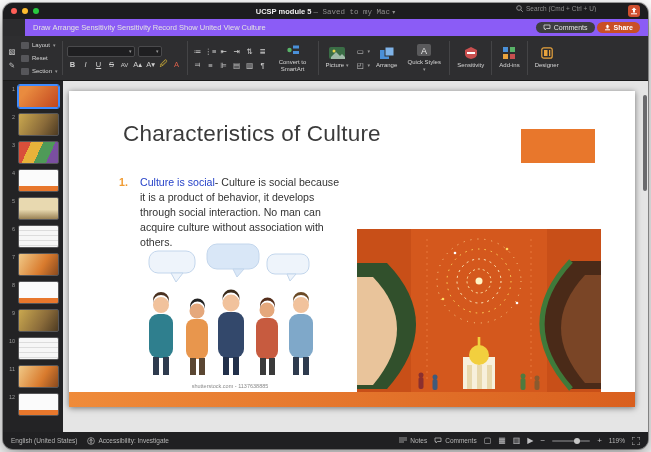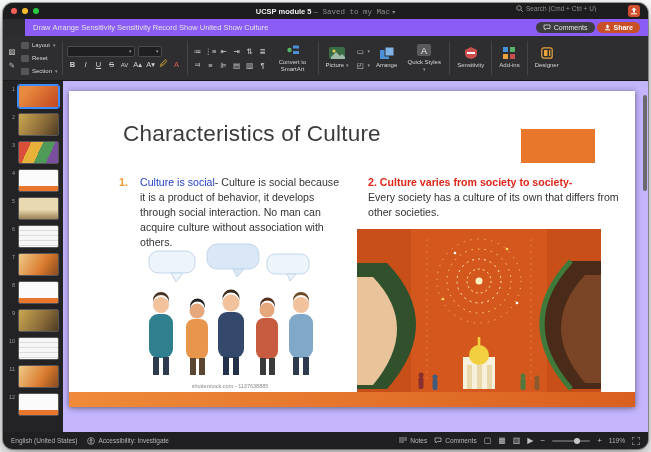--- a/index.html
+++ b/index.html
@@ -60,21 +60,21 @@
   .thumb { width:41px; height:23px; border-radius:2px; border:1px solid #565658; flex:none; }
   .thumb.selected { outline:1.5px solid #3f8cff; border-color:#3f8cff; }
   .tvA{background:linear-gradient(130deg,#e98b3f 20%,#c2461f);}
   .tvB{background:linear-gradient(120deg,#caa84f,#8a6b3a 60%,#4e3b22);}
   .tvC{background:linear-gradient(115deg,#d94f3a 0 25%,#e8b23a 25% 50%,#4f9a58 50% 75%,#7a4fa0 75%);}
   .tvD{background:linear-gradient(#fbfbfb 76%, #e8772c 76%);}
   .tvE{background:linear-gradient(180deg,#e8d9b0 55%,#9a8255);}
   .tvF{background:repeating-linear-gradient(180deg,#f6f6f6 0 4px,#dcdcdc 4px 5px);}
   .tvG{background:linear-gradient(120deg,#f0c987,#d97b2e 60%,#8a4a1e);}
 
-  .canvas { flex:1; position:relative; background:#c4b5fd; }
+  .canvas { flex:1; position:relative; background:#e5e5e5; }
   .slide { position:absolute; left:6px; top:10px; width:566px; height:316px; background:#fff;
     box-shadow:0 1px 6px rgba(0,0,0,.5); overflow:hidden; }
   .vscroll { position:absolute; right:1px; top:12px; width:5px; height:300px; }
   .vthumb { position:absolute; right:0; top:2px; width:4px; height:96px; background:#6a6a6d; border-radius:3px; }
 
   
   .slide-title { position:absolute; left:54px; top:30px; font-size:22.5px; color:#3b3b3b;
     font-weight:400; letter-spacing:.2px; }
   .corner-rect { position:absolute; left:452px; top:38px; width:74px; height:34px; background:#e8772c; }
   .point { position:absolute; font-size:10.6px; line-height:15px; color:#333; }
@@ -131,21 +131,21 @@
     </div>
   </div>
 
   <div class="tabsrow">
     <span>Draw</span>
     <span>Arrange</span>
     <span>Sensitivity</span>
     <span>Sensitivity</span>
     <span>Record Show</span>
     <span>United</span>
-    <span>Show</span>
+    <span>View</span>
     <span>Culture</span>
     <div class="pill comments">
       <svg width="8" height="7">
           <path d="M1 1 h6 v3.5 h-3.5 l-1.5 1.5 v-1.5 h-1 z" fill="none" stroke="#d8d8d8" stroke-width=".8"></path>
         </svg>
       <span>Comments</span>
     </div>
     <div class="pill share">
       <svg width="7" height="7">
           <path d="M3.5 0.5 L5.5 2.5 H4.5 V4.5 H2.5 V2.5 H1.5 Z" fill="#fff"></path>
@@ -355,24 +355,20 @@
 
     <div class="canvas">
       <div class="slide">
         <div class="slide-title">Characteristics of Culture</div>
         <div class="corner-rect"></div>
 
         <div class="point point1">
           <span class="pnum1">1.</span><span class="phead1">Culture is social</span><span>- Culture is social because it is a product of behavior, it develops through social interaction. No man can acquire culture without association with others.</span>
         </div>
 
-        <div class="point point2">
-          <div><span class="pnum2">2.</span><span class="phead2">Culture varies from society to society-</span></div>
-          <div>Every society has a culture of its own that differs from other societies.</div>
-        </div>
 
         <svg class="illo-left" viewBox="0 0 218 140">
           <rect x="28" y="10" rx="9" width="46" height="22" fill="#eef4fb" stroke="#c3d6ec"></rect>
           <path d="M50 32 l5 9 l7 -9 z" fill="#eef4fb" stroke="#c3d6ec"></path>
           <rect x="86" y="3" rx="10" width="52" height="25" fill="#d9e7f7" stroke="#c3d6ec"></rect>
           <path d="M112 28 l4 8 l7 -8 z" fill="#d9e7f7" stroke="#c3d6ec"></path>
           <rect x="146" y="13" rx="8" width="42" height="20" fill="#eef4fb" stroke="#c3d6ec"></rect>
           <path d="M166 33 l3 7 l6 -7 z" fill="#eef4fb" stroke="#c3d6ec"></path>
           <circle cx="40" cy="64" r="8" fill="#f1c29c"></circle>
             <path d="M32 62 a8 8 0 0 1 16 0 l0 -3 a8 8 0 0 0 -16 0 z" fill="#4a3120"></path>

